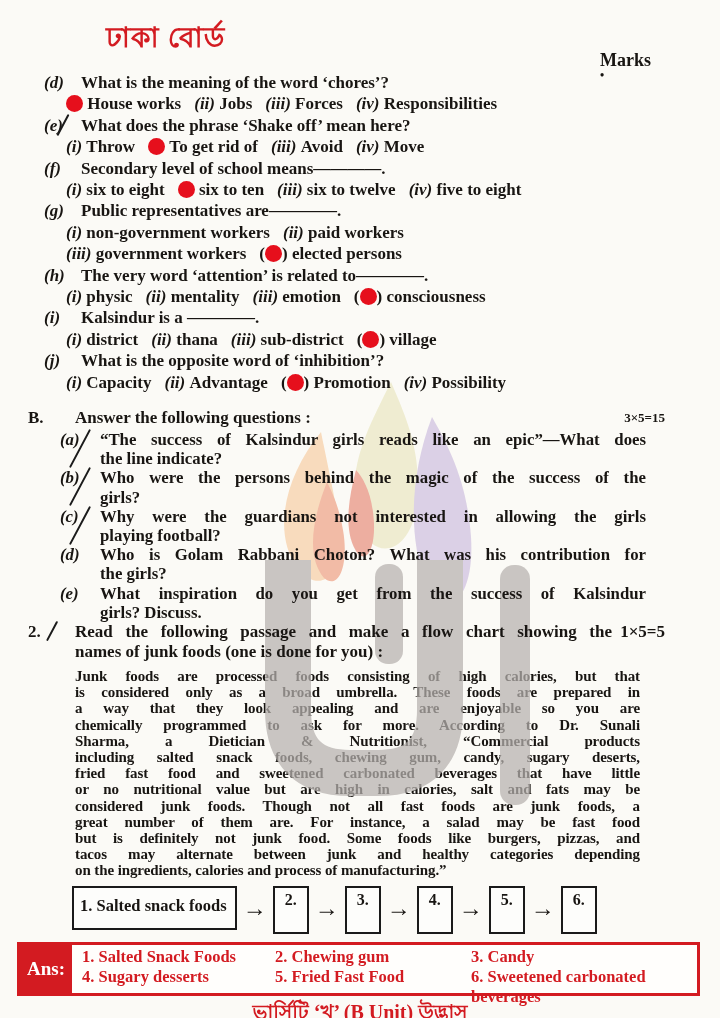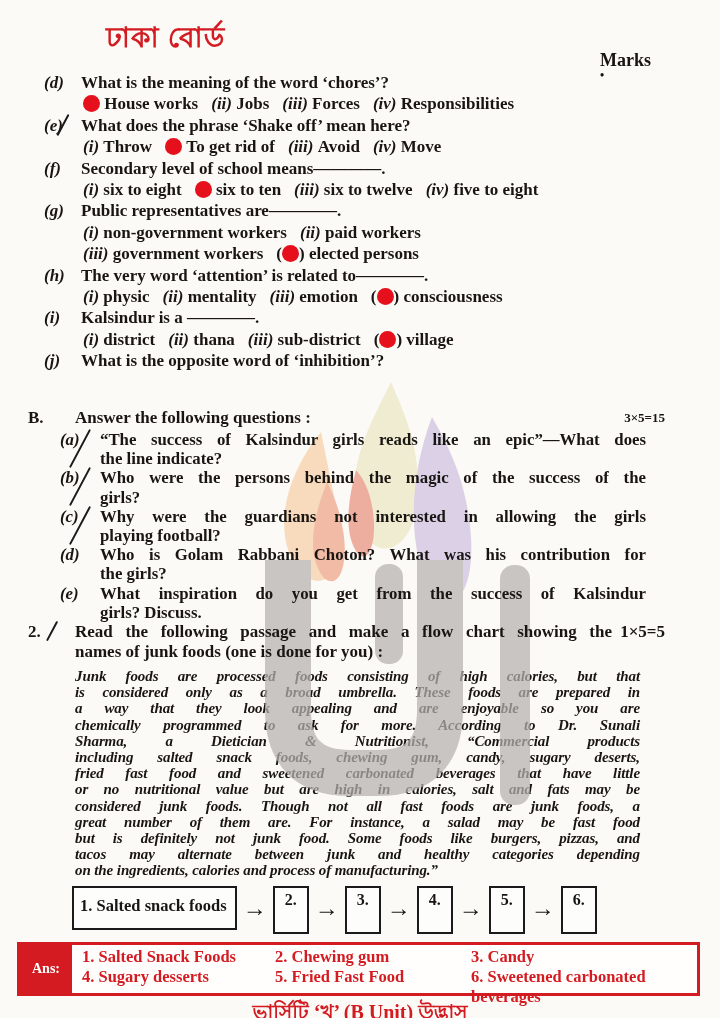--- a/index.html
+++ b/index.html
@@ -14,21 +14,21 @@
 
   
   .board-title{position:absolute; left:106px; top:16px; font-size:28px; letter-spacing:1px;
     color:var(--accent,#d31b21); font-weight:700; z-index:2;}
   .marks{position:absolute; left:600px; top:50px; width:80px; font-size:18px; z-index:2;}
   .marks .mdot{display:block; font-size:12px; line-height:8px;}
 
   
   #mcq{top:72px; padding-left:44px; font-size:17px; line-height:21.4px;}
   .qlabel{display:inline-block; width:37px; font-style:italic;}
-  .opts{margin-left:39px;}
+  .opts{margin-left:22px;}
   .opt{margin-right:13px; white-space:nowrap;}
   .marker{font-style:italic;}
   .dot{display:inline-block; width:17px; height:17px; border-radius:50%;
     background:var(--marker,#e60f1c); vertical-align:-3px;}
   .slashed{position:relative;}
   .slashed::after{content:""; position:absolute; left:48%; top:-8%; width:2px; height:112%;
     background:#1b1b1b; transform:rotate(28deg); border-radius:1px;}
 
   
   #secb{top:407px; font-size:17px;}
@@ -43,35 +43,35 @@
 
   
   #q2{top:622px; position:absolute; line-height:20px; font-size:17px;}
   .q2-label{display:inline-block; margin-left:28px; width:47px; vertical-align:top;}
   .q2-text{display:inline-block; width:537px; vertical-align:top;}
   .q2-marks{position:absolute; right:55px; top:0;}
 
   
   #passage{top:668px; left:75px; right:auto; width:565px; position:absolute;
     font-size:15px; line-height:16.2px; letter-spacing:-0.1px;}
-  .pline{text-align:justify; text-align-last:justify;font-style:italic;}
+  .pline{text-align:justify; text-align-last:justify;}
   .pline.last{text-align-last:left;}
 
   
   #flow{top:886px; left:72px; position:absolute; display:flex; align-items:flex-start;}
   .fbox{border:2px solid #1a1a1a; background:rgba(255,255,255,.6); font-size:16px;
     width:36px; height:48px; text-align:center; padding-top:3px; box-sizing:border-box;}
   .fbox.first{width:auto; height:44px; padding:8px 8px 0 6px; font-size:16.5px;}
   .arrow{font-size:24px; line-height:44px; margin:0 6px; font-weight:400;}
 
   
   #ansbox{position:absolute; left:17px; right:20px; top:942px; height:54px;
     border:3px solid var(--accent,#d31b21); background:#fffefc; display:flex; box-sizing:border-box;}
   .ans-label{flex:none; width:52px; background:var(--accent,#d31b21); color:#fff;
-    display:flex; align-items:center; justify-content:center; font-size:14px;}
+    display:flex; align-items:center; justify-content:center; font-size:19px;}
   .ans-grid{flex:1; display:grid; grid-template-columns:193px 196px 1fr;
     align-content:space-around; padding:2px 2px 2px 10px; color:var(--accent,#d31b21); font-size:16.5px;}
 
   .footer{position:absolute; left:0; right:0; top:997px; text-align:center;
     color:var(--accent,#d31b21); font-size:20px; z-index:2;}
 </style>
 </head>
 <body>
 
 <div class="page">
@@ -102,20 +102,21 @@
       <div class="opts"><span class="opt"><span class="marker">(i)</span>&nbsp;<span>Throw</span></span><span class="opt"><span class="dot"></span>&nbsp;<span>To get rid of</span></span><span class="opt"><span class="marker">(iii)</span>&nbsp;<span>Avoid</span></span><span class="opt"><span class="marker">(iv)</span>&nbsp;<span>Move</span></span></div>
       <div class="qline"><span class="qlabel">(f)</span><span class="qtext">Secondary level of school means————.</span></div>
       <div class="opts"><span class="opt"><span class="marker">(i)</span>&nbsp;<span>six to eight</span></span><span class="opt"><span class="dot"></span>&nbsp;<span>six to ten</span></span><span class="opt"><span class="marker">(iii)</span>&nbsp;<span>six to twelve</span></span><span class="opt"><span class="marker">(iv)</span>&nbsp;<span>five to eight</span></span></div>
       <div class="qline"><span class="qlabel">(g)</span><span class="qtext">Public representatives are————.</span></div>
       <div class="opts"><span class="opt"><span class="marker">(i)</span>&nbsp;<span>non-government workers</span></span><span class="opt"><span class="marker">(ii)</span>&nbsp;<span>paid workers</span></span><br><span class="opt"><span class="marker">(iii)</span>&nbsp;<span>government workers</span></span><span class="opt">(<span class="dot"></span>)&nbsp;<span>elected persons</span></span></div>
       <div class="qline"><span class="qlabel">(h)</span><span class="qtext">The very word ‘attention’ is related to————.</span></div>
       <div class="opts"><span class="opt"><span class="marker">(i)</span>&nbsp;<span>physic</span></span><span class="opt"><span class="marker">(ii)</span>&nbsp;<span>mentality</span></span><span class="opt"><span class="marker">(iii)</span>&nbsp;<span>emotion</span></span><span class="opt">(<span class="dot"></span>)&nbsp;<span>consciousness</span></span></div>
       <div class="qline"><span class="qlabel">(i)</span><span class="qtext">Kalsindur is a ————.</span></div>
       <div class="opts"><span class="opt"><span class="marker">(i)</span>&nbsp;<span>district</span></span><span class="opt"><span class="marker">(ii)</span>&nbsp;<span>thana</span></span><span class="opt"><span class="marker">(iii)</span>&nbsp;<span>sub-district</span></span><span class="opt">(<span class="dot"></span>)&nbsp;<span>village</span></span></div>
       <div class="qline"><span class="qlabel">(j)</span><span class="qtext">What is the opposite word of ‘inhibition’?</span></div>
+      <div class="opts"><span class="opt"><span class="marker">(i)</span>&nbsp;<span>Capacity</span></span><span class="opt"><span class="marker">(ii)</span>&nbsp;<span>Advantage</span></span><span class="opt">(<span class="dot"></span>)&nbsp;<span>Promotion</span></span><span class="opt"><span class="marker">(iv)</span>&nbsp;<span>Possibility</span></span></div>
     </div>
 
   <div id="secb" class="layer">
     <div class="b-head">
       <span class="b-sec-label">B.</span><span>Answer the following questions :</span>
       <span class="b-marks">3×5=15</span>
     </div>
     <div id="secb-items">
         <div class="b-item">
           <span class="ilabel slashed">(a)</span>

